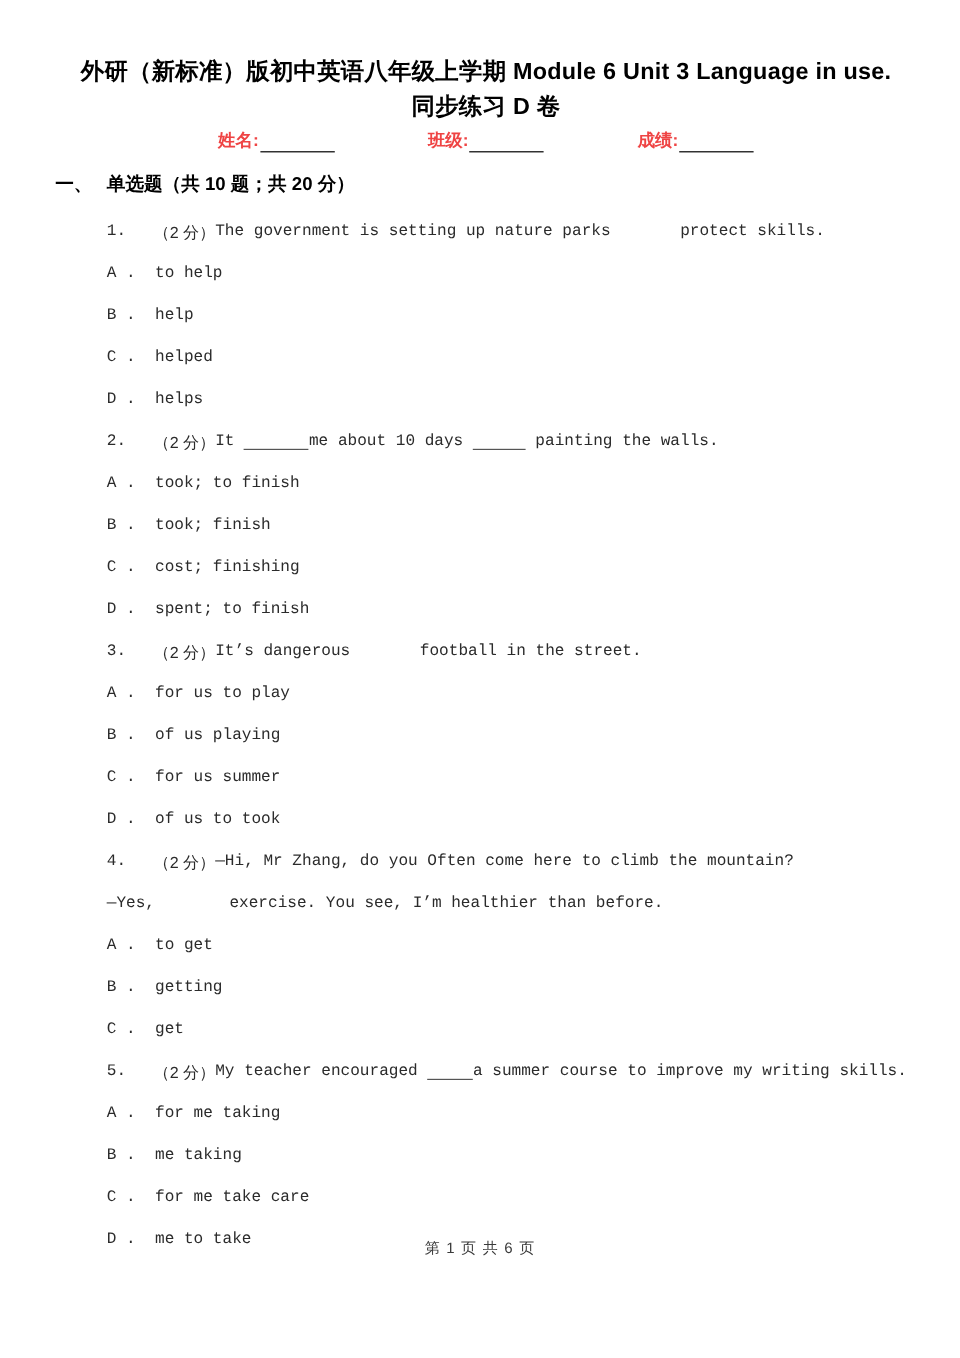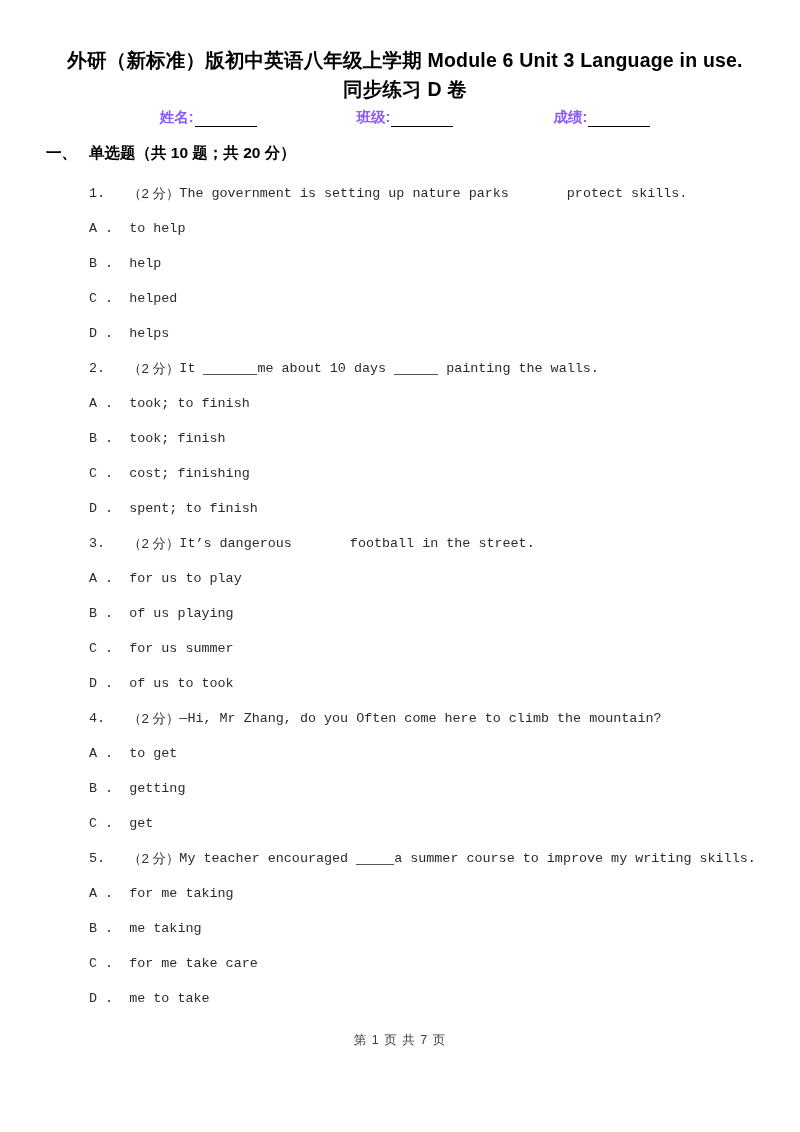--- a/index.html
+++ b/index.html
@@ -40,25 +40,25 @@
   .doc-title .line2 { display: block; }
 
   
   .info-row {
     position: absolute;
     left: 60px;
     top: 108px;
     width: 690px;
     display: flex;
     justify-content: center;
-    gap: 100px;
+    gap: 78px;
     font-family: "Liberation Sans", "DejaVu Sans", sans-serif;
     font-weight: bold;
     font-size: 14.5px;
-    color: #8b5cf6;
+    color: #ef4444;
   }
   .info-item {
     white-space: nowrap;
     display: inline-flex;
     align-items: flex-end;
   }
   .info-blank {
     display: inline-block;
     width: 62px;
     border-bottom: 1.4px solid #000;
@@ -181,30 +181,31 @@
       </div>
       <div class="q-block">
         <div class="q-stem"><span class="q-num">3.</span><span class="score">（2 分）</span><span>It’s dangerous</span><span class="blank-gap" style="width: 58px;"></span><span>football in the street.</span></div>
         <div class="q-option"><span class="opt-key">A .</span><span>  for us to play</span></div>
         <div class="q-option"><span class="opt-key">B .</span><span>  of us playing</span></div>
         <div class="q-option"><span class="opt-key">C .</span><span>  for us summer</span></div>
         <div class="q-option"><span class="opt-key">D .</span><span>  of us to took</span></div>
       </div>
       <div class="q-block">
         <div class="q-stem"><span class="q-num">4.</span><span class="score">（2 分）</span><span>—Hi, Mr Zhang, do you Often come here to climb the mountain?</span></div>
+        <div class="q-stem-cont"><span>—Yes,</span><span class="blank-gap" style="width: 62px;"></span><span>exercise. You see, I’m healthier than before.</span></div>
         <div class="q-option"><span class="opt-key">A .</span><span>  to get</span></div>
         <div class="q-option"><span class="opt-key">B .</span><span>  getting</span></div>
         <div class="q-option"><span class="opt-key">C .</span><span>  get</span></div>
       </div>
       <div class="q-block">
         <div class="q-stem"><span class="q-num">5.</span><span class="score">（2 分）</span><span>My teacher encouraged</span><span> </span><span class="blank-u" style="width: 38px;"></span><span>a summer course to improve my writing skills.</span></div>
         <div class="q-option"><span class="opt-key">A .</span><span>  for me taking</span></div>
         <div class="q-option"><span class="opt-key">B .</span><span>  me taking</span></div>
         <div class="q-option"><span class="opt-key">C .</span><span>  for me take care</span></div>
         <div class="q-option"><span class="opt-key">D .</span><span>  me to take</span></div>
       </div>
     </div>
 
   <div class="page-footer">
-    <span>第 1 页 共 7 页</span>
+    <span>第 1 页 共 6 页</span>
   </div>
 
 </div>
 
 </body></html>

